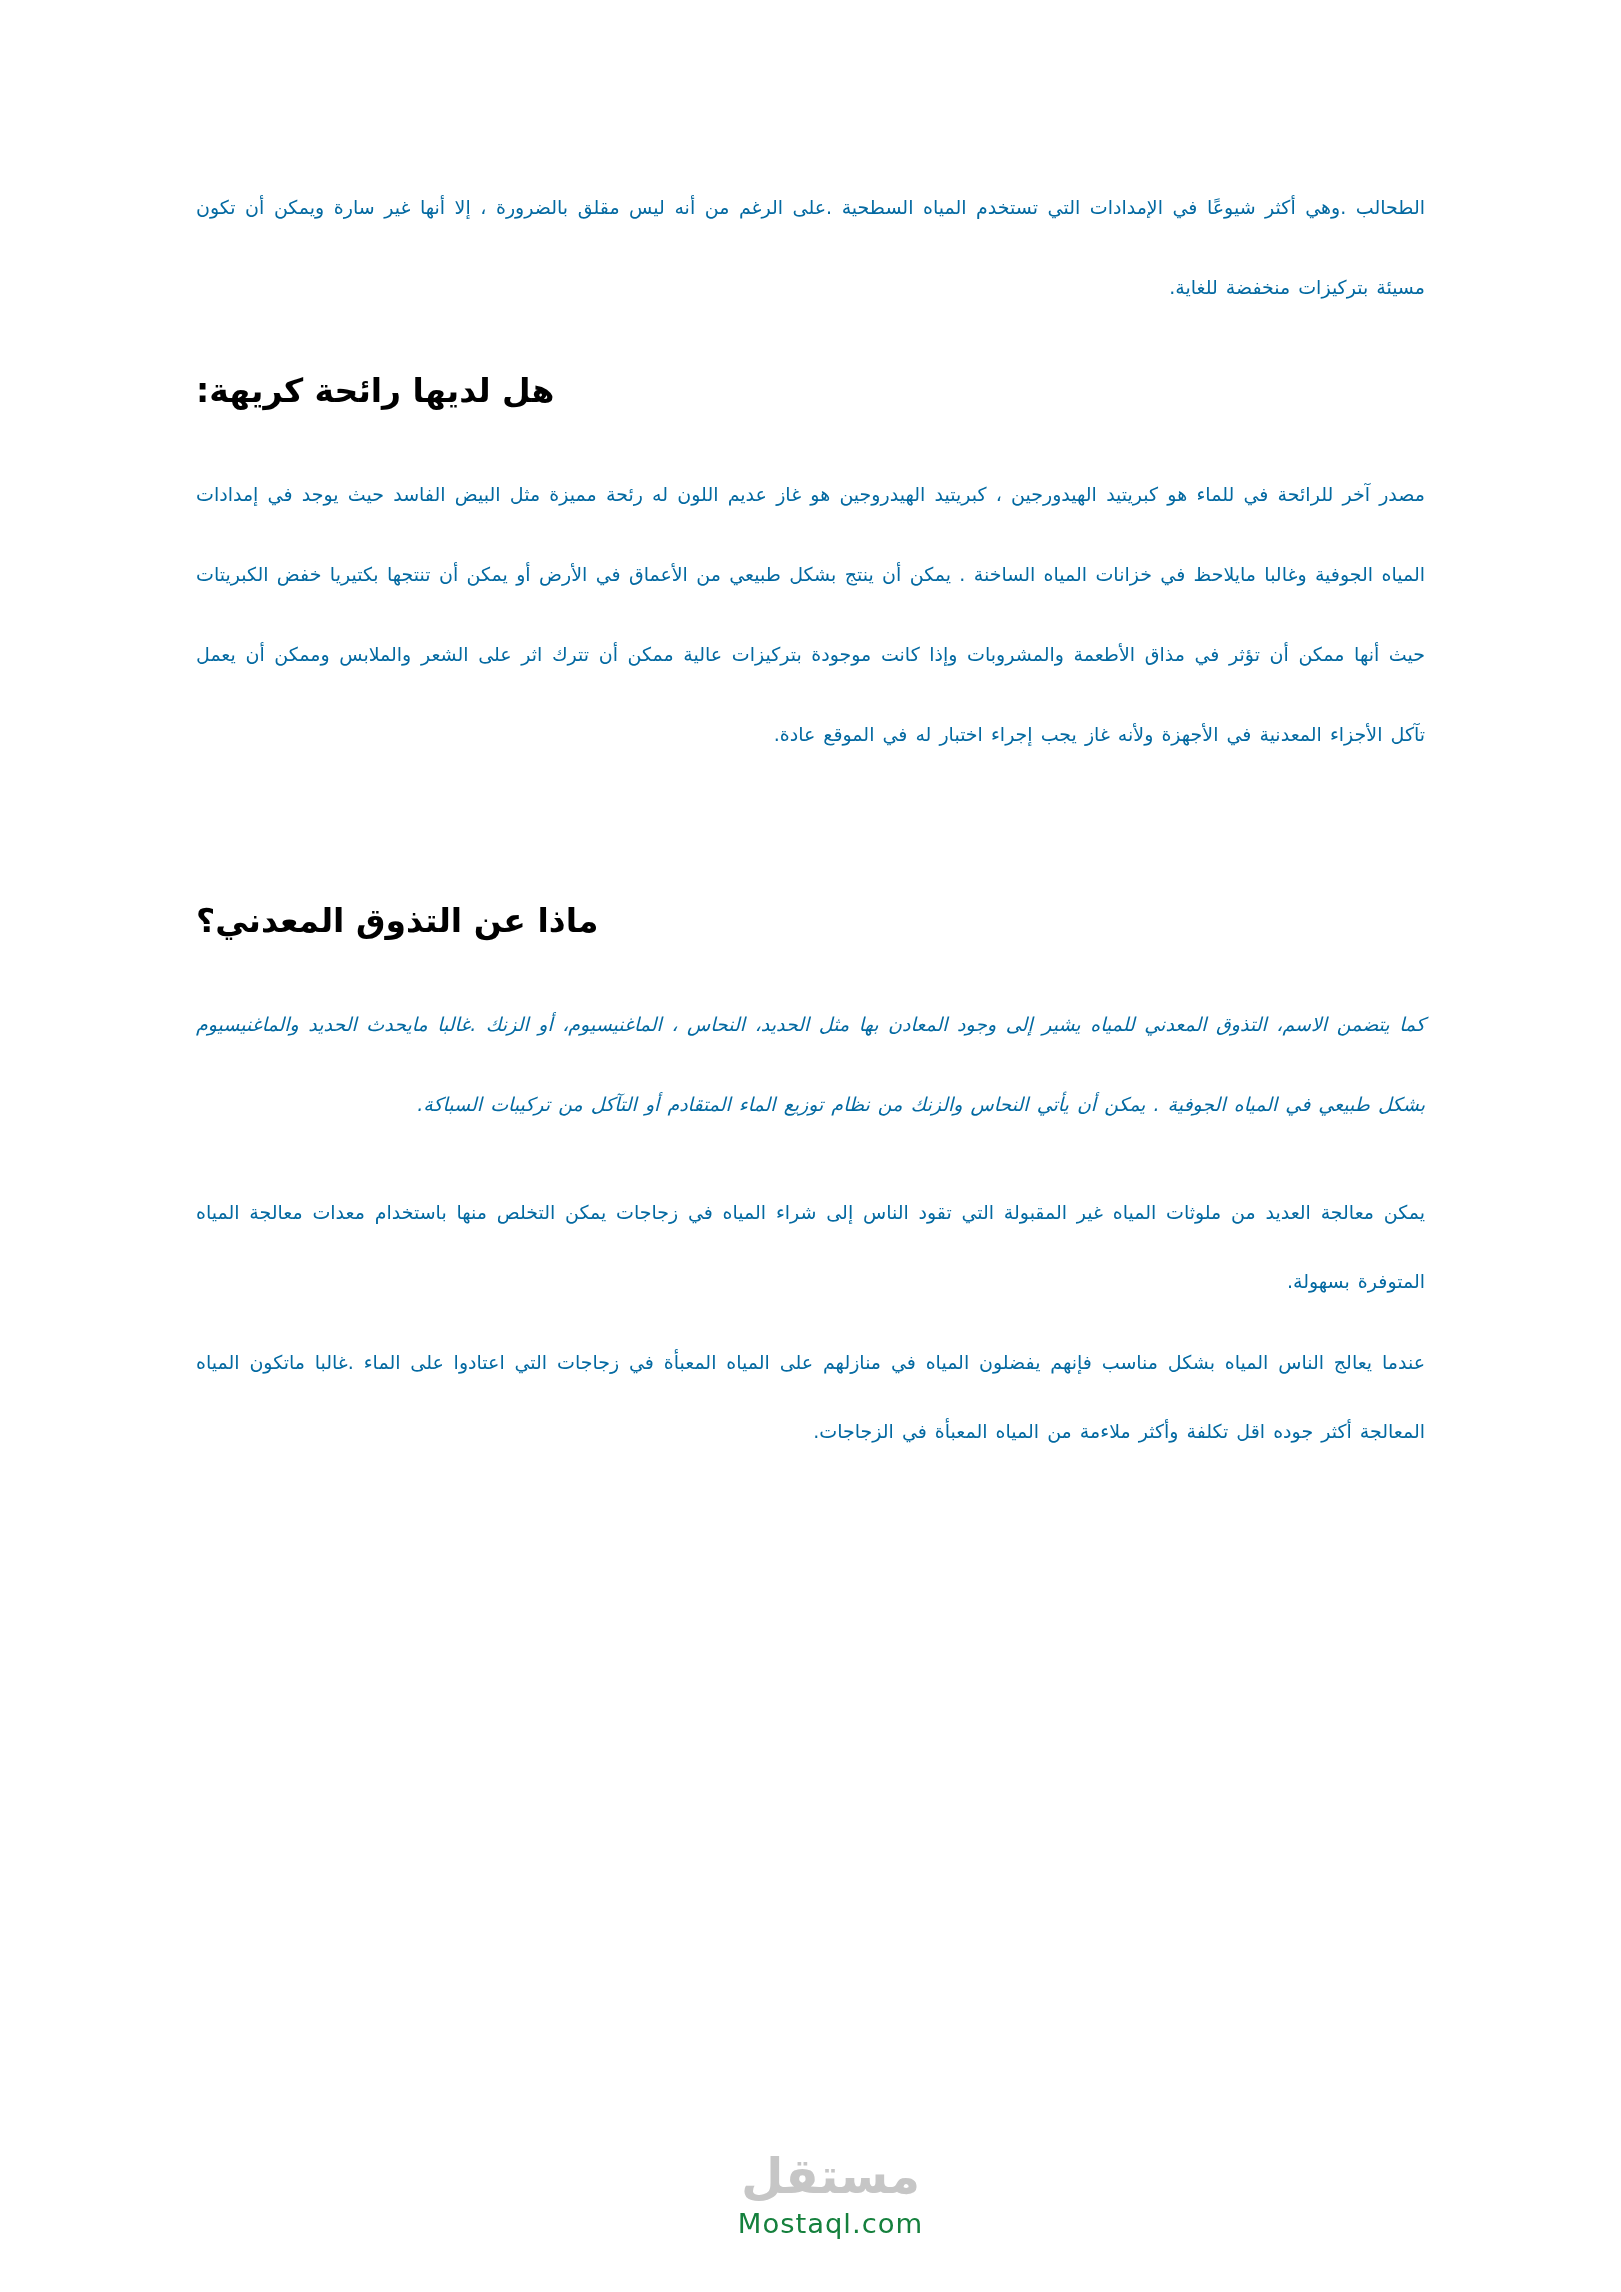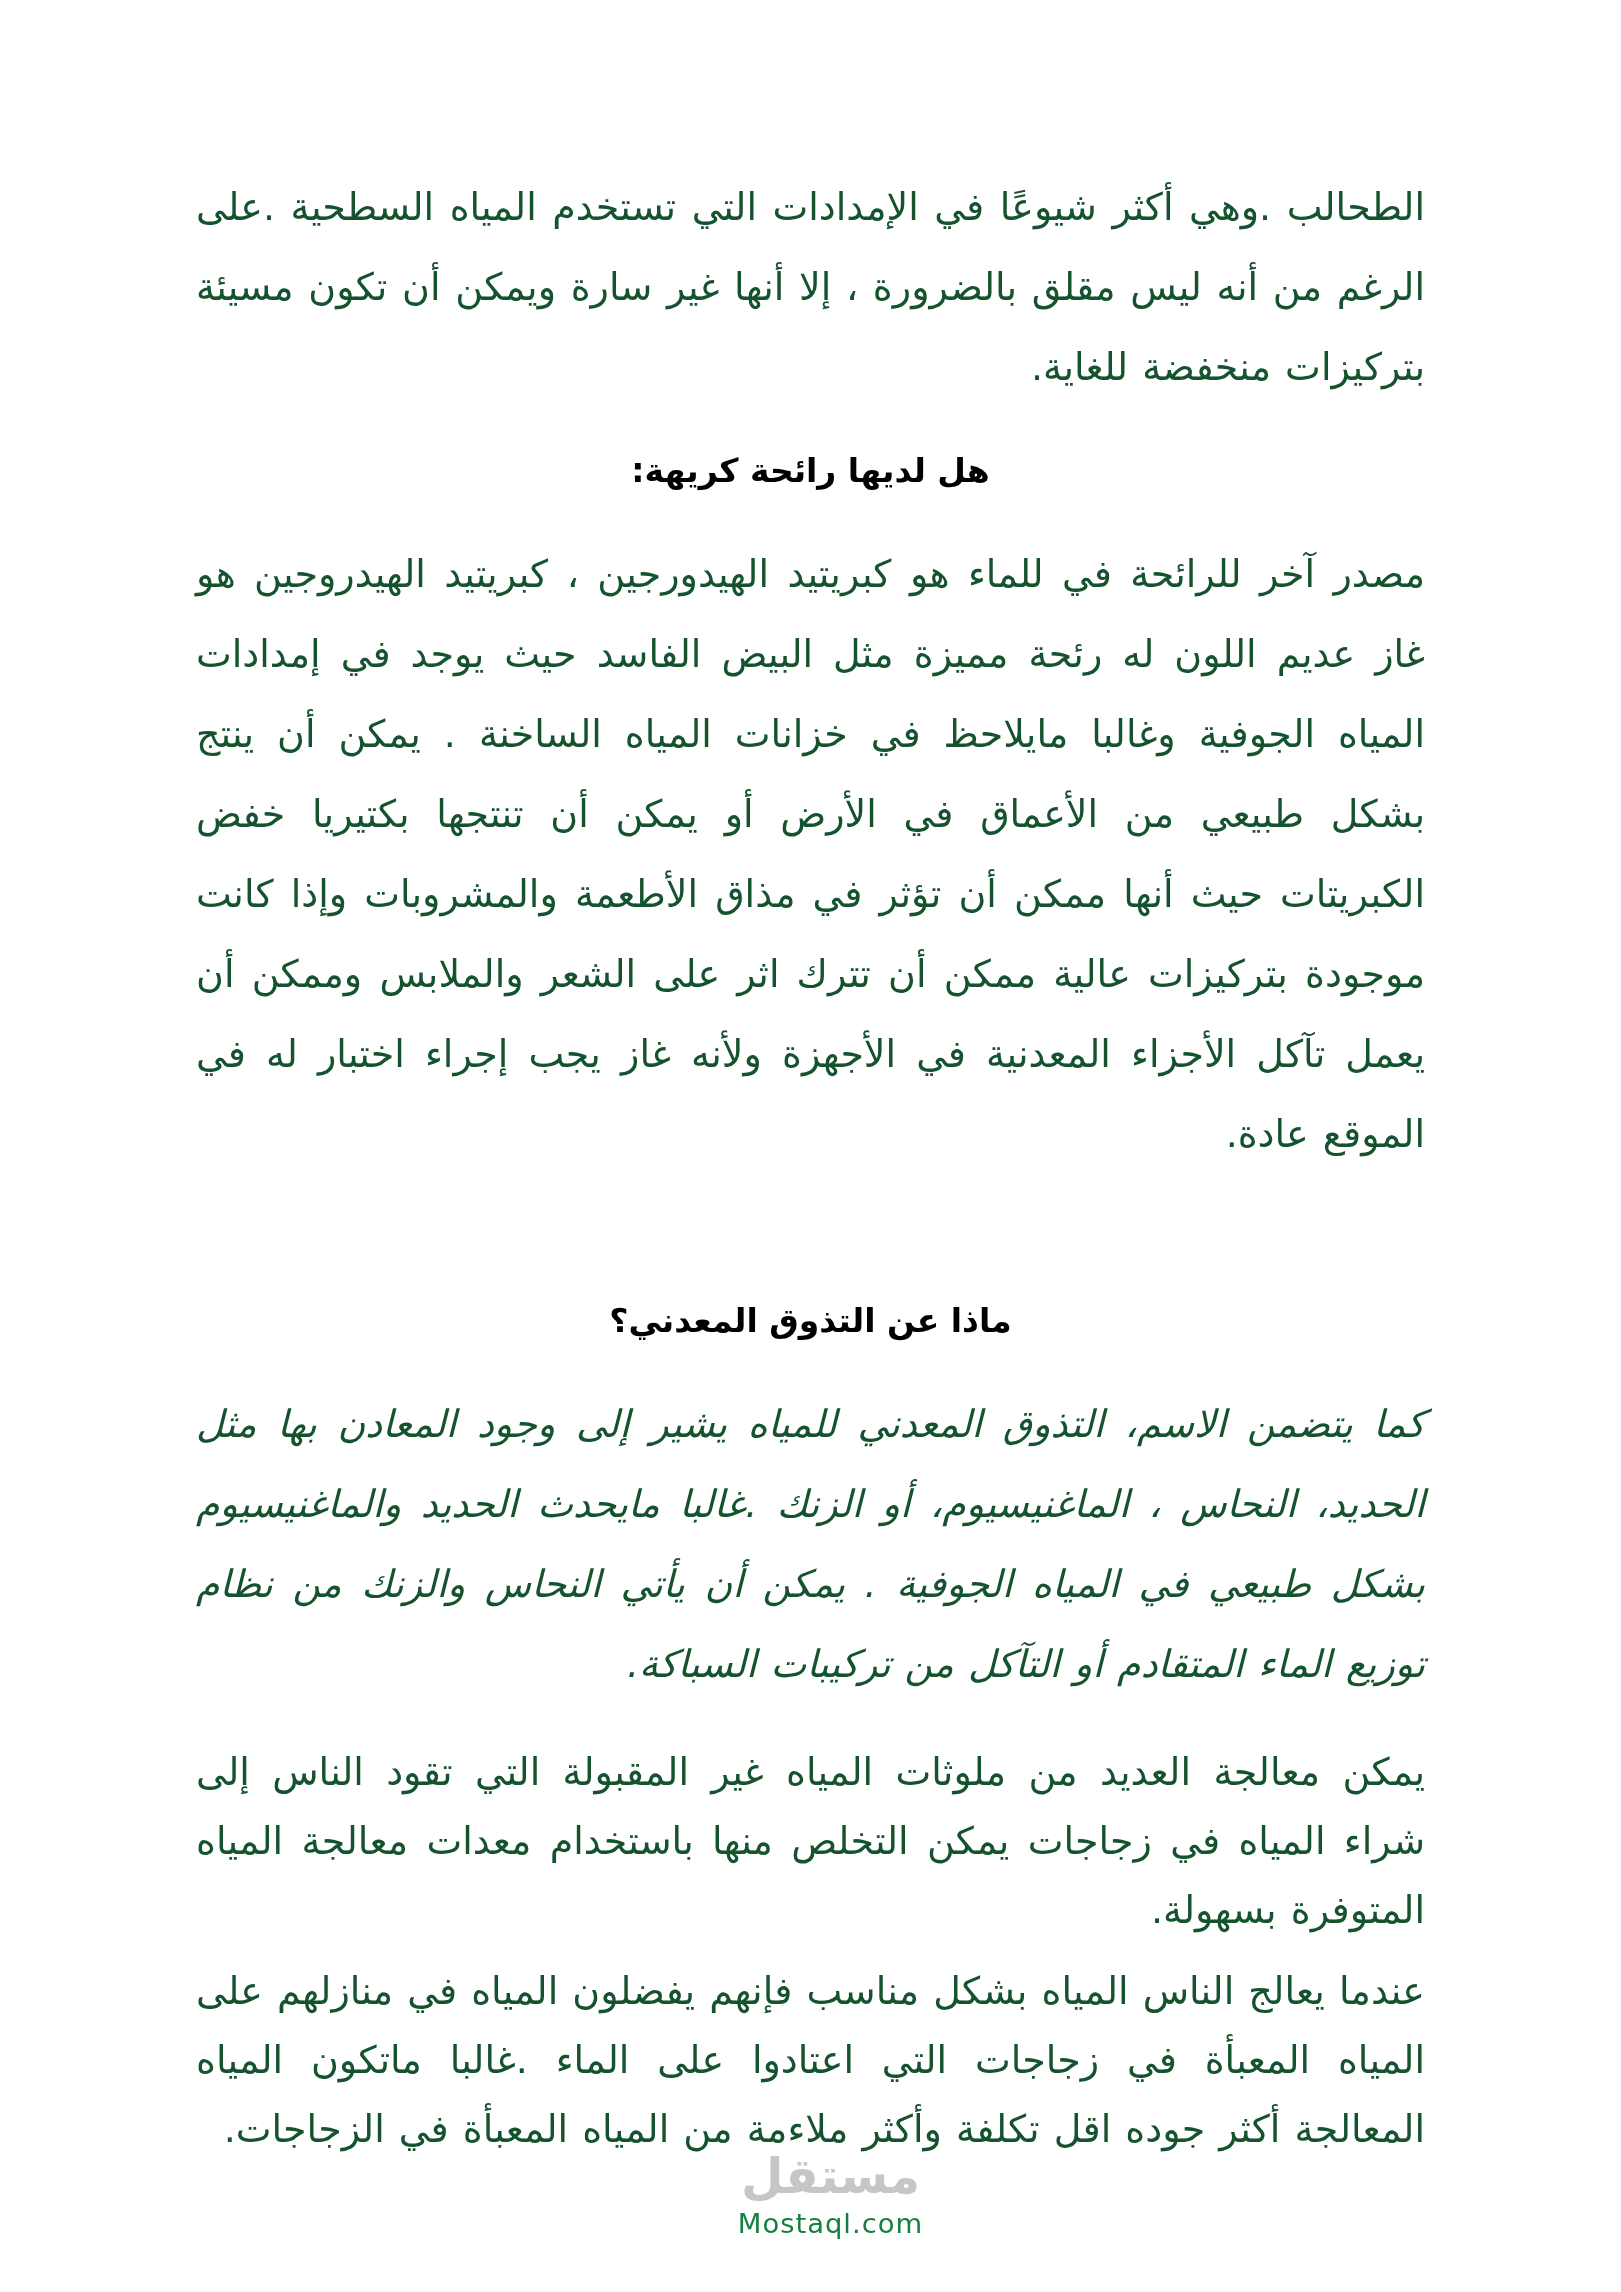--- a/index.html
+++ b/index.html
@@ -19,36 +19,36 @@
     direction: rtl;
   }
   .content {
     position: absolute;
     top: 167px;
     right: 196px;
     left: 196px;
     direction: rtl;
   }
   .body-text {
-    font-size: 38px;
+    font-size: 19px;
     line-height: 80px;
     text-align: justify;
     margin: 0;
-    color: #14532d;
+    color: #0369a1;
     word-spacing: 2px;
   }
   .body-text.tight {
     line-height: 69px;
   }
   .doc-heading {
     font-size: 33px;
     font-weight: bold;
     color: #000000;
     margin: 0;
-    text-align: center;
+    text-align: left;
   }
   .heading-smell {
     margin: 44px 0 44px 0;
   }
   .heading-metallic {
     margin: 127px 0 44px 0;
   }
   .para-intro   { margin-bottom: 44px; }
   .para-smell   { margin-bottom: 0; }
   .para-metallic{ margin-bottom: 34px; font-style: italic; }

